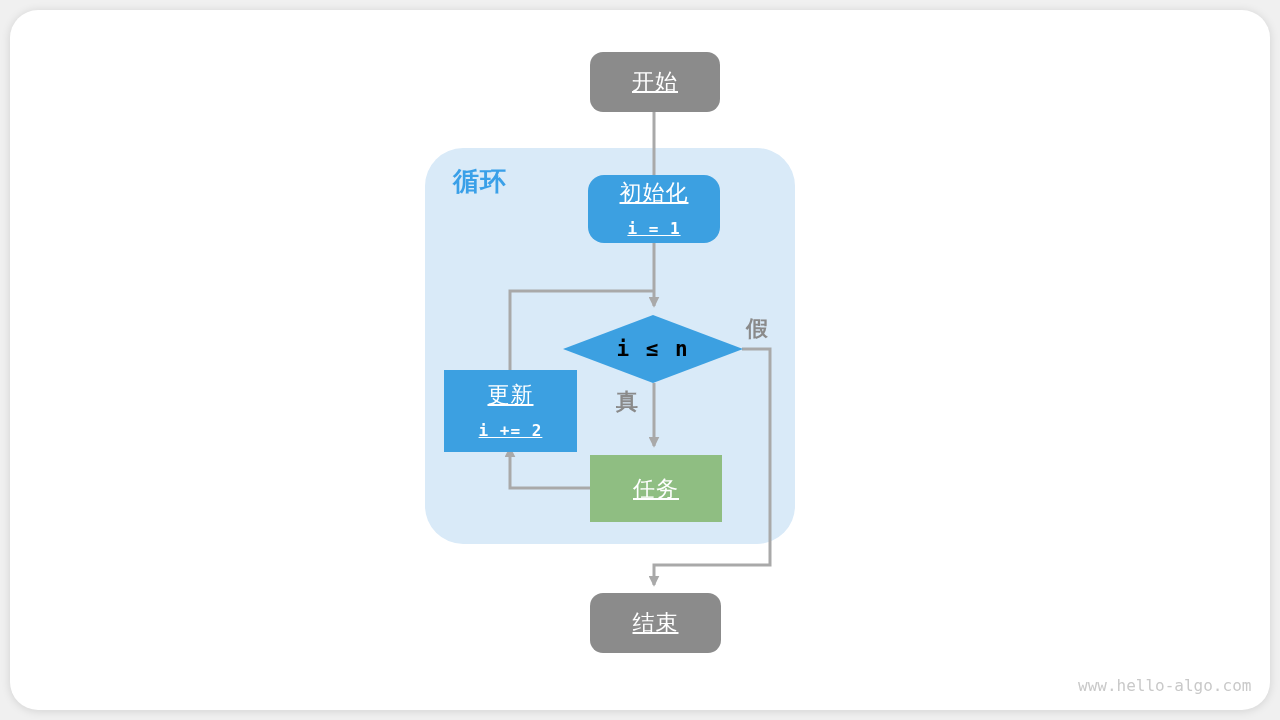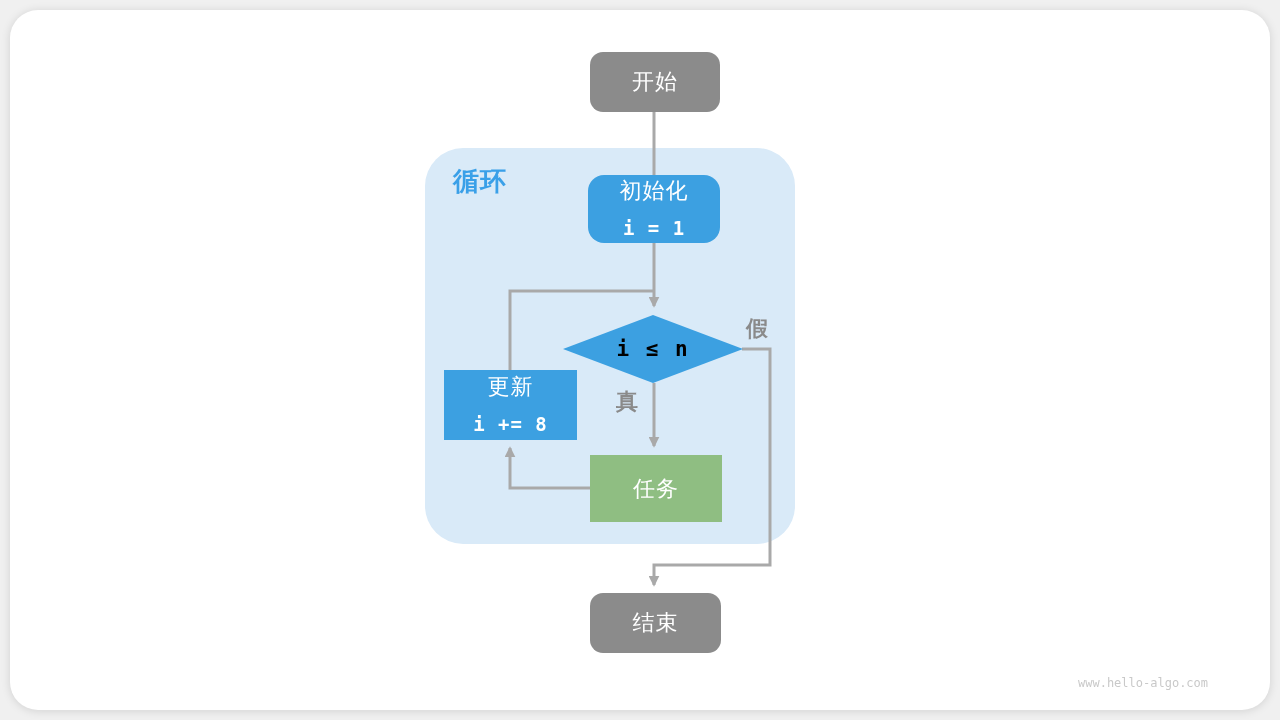--- a/index.html
+++ b/index.html
@@ -47,25 +47,26 @@
 
   .node {
     position: absolute;
     display: flex;
     flex-direction: column;
     align-items: center;
     justify-content: center;
     color: #fff;
     text-align: center;
     line-height: 1.25;
+    text-decoration: underline;
   }
   .node .zh { font-size: 22px; font-weight: 500; letter-spacing: 1px; }
   .node .code {
     font-family: "DejaVu Sans Mono", "Liberation Mono", monospace;
-    font-size: 19px; font-weight: 700; letter-spacing: 1px;
+    font-size: 16px; font-weight: 700; letter-spacing: 1px;
     margin-top: 12px;
   }
   .terminal {
     background: var(--node-gray);
     border-radius: 13px;
   }
   .process-blue { background: var(--node-blue); }
   .process-green { background: var(--node-green); }
 
   .loop-group {
@@ -99,28 +100,28 @@
     font-size: 22px; font-weight: 700;
     color: var(--edge-label-gray);
     letter-spacing: 1px;
   }
   .edge-label.false { left: 746px; top: 314px; }
   .edge-label.true  { left: 616px; top: 387px; }
   .watermark {
     position: absolute;
     left: 1078px; top: 676px;
     font-family: "DejaVu Sans Mono", "Liberation Mono", monospace;
-    font-size: 12px;
+    font-size: 16px;
     color: var(--watermark-gray);
     text-align: center;
   }
 
   .node-start { left: 590px; top: 52px;  width: 130px; height: 60px; }
   .node-init  { left: 588px; top: 175px; width: 132px; height: 68px; border-radius: 16px; }
-  .node-update{ left: 444px; top: 370px; width: 133px; height: 70px; }
+  .node-update{ left: 444px; top: 370px; width: 133px; height: 82px; }
   .node-task  { left: 590px; top: 455px; width: 132px; height: 67px; }
   .node-end   { left: 590px; top: 593px; width: 131px; height: 60px; }
 </style>
 </head>
 <body>
 
 <div class="stage">
 
   <div class="card"></div>
 
@@ -151,21 +152,21 @@
     <span class="zh">初始化</span>
     <span class="code">i = 1</span>
   </div>
 
   <div class="diamond">
     <span class="cond">i ≤ n</span>
   </div>
 
   <div class="node process-blue node-update">
     <span class="zh">更新</span>
-    <span class="code">i += 8</span>
+    <span class="code">i += 2</span>
   </div>
 
   <div class="node terminal node-end">
     <span class="zh">结束</span>
   </div>
 
   <div class="node process-green node-task">
     <span class="zh">任务</span>
   </div>
 

